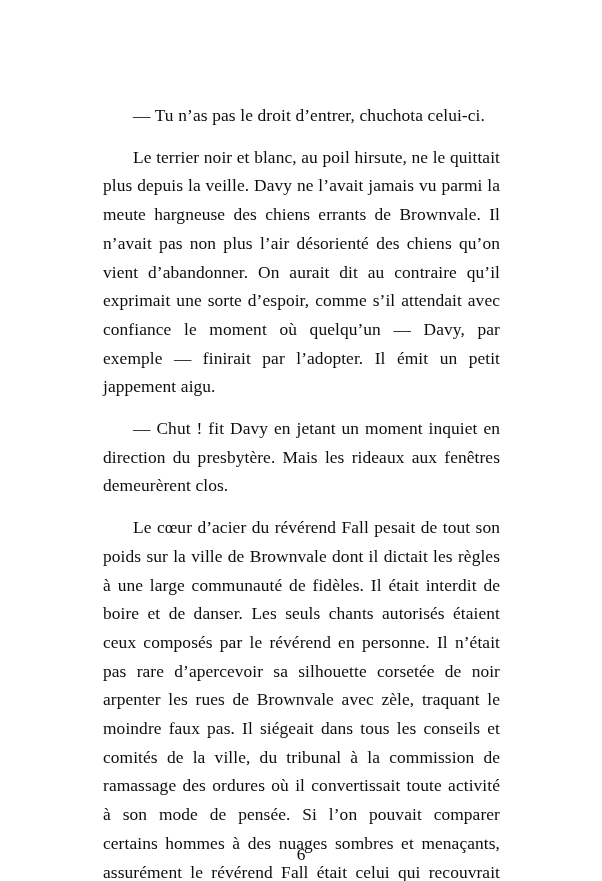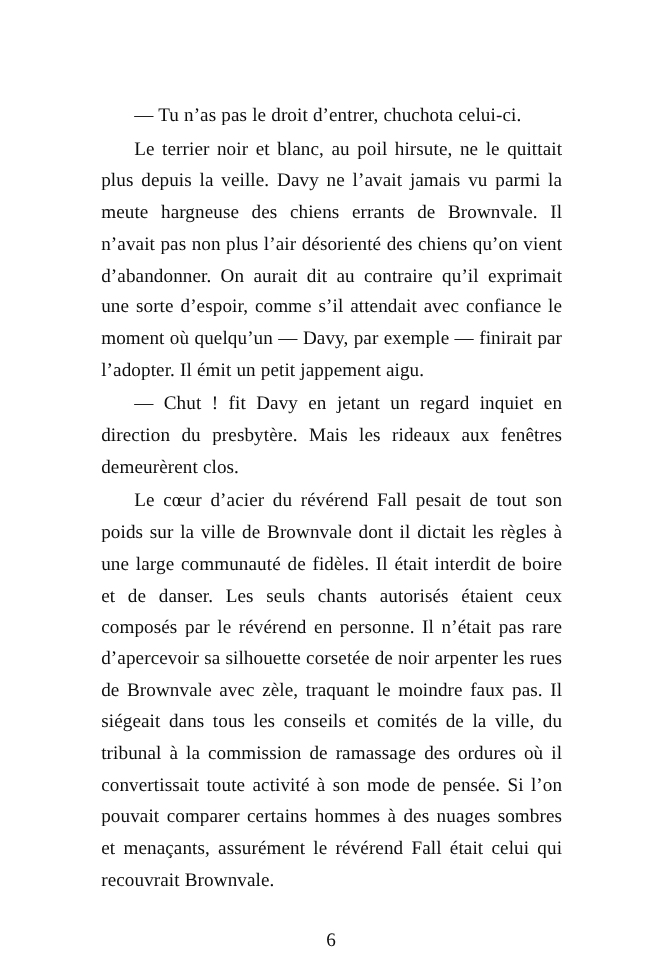--- a/index.html
+++ b/index.html
@@ -20,21 +20,21 @@
     overflow: hidden;
     box-sizing: border-box;
   }
   .text-block {
     position: absolute;
     left: 90px;
     top: 88px;
     width: 423px;
   }
   .para {
-    margin: 2px;
+    margin: 13px;
     font-size: 17.4px;
     line-height: 28.7px;
     text-align: justify;
     text-justify: inter-word;
     text-indent: 30px;
     hyphens: none;
     -webkit-hyphens: none;
     word-spacing: 0.01em;
     letter-spacing: 0.005em;
   }
@@ -53,19 +53,19 @@
   }
 </style>
 </head>
 <body>
 
 <div class="page">
 
   <div class="text-block">
     <p class="para last-line-left">— Tu n’as pas le droit d’entrer, chuchota celui-ci.</p>
     <p class="para last-line-left">Le terrier noir et blanc, au poil hirsute, ne le quittait plus depuis la veille. Davy ne l’avait jamais vu parmi la meute hargneuse des chiens errants de Brownvale. Il n’avait pas non plus l’air désorienté des chiens qu’on vient d’abandonner. On aurait dit au contraire qu’il exprimait une sorte d’espoir, comme s’il attendait avec confiance le moment où quelqu’un — Davy, par exemple — finirait par l’adopter. Il émit un petit jappement aigu.</p>
-    <p class="para last-line-left">— Chut ! fit Davy en jetant un regard inquiet en direction du presbytère. Mais les rideaux aux fenêtres demeurèrent clos.</p>
+    <p class="para last-line-left">— Chut ! fit Davy en jetant un moment inquiet en direction du presbytère. Mais les rideaux aux fenêtres demeurèrent clos.</p>
     <p class="para last-line-left">Le cœur d’acier du révérend Fall pesait de tout son poids sur la ville de Brownvale dont il dictait les règles à une large communauté de fidèles. Il était interdit de boire et de danser. Les seuls chants autorisés étaient ceux composés par le révérend en personne. Il n’était pas rare d’apercevoir sa silhouette corsetée de noir arpenter les rues de Brownvale avec zèle, traquant le moindre faux pas. Il siégeait dans tous les conseils et comités de la ville, du tribunal à la commission de ramassage des ordures où il convertissait toute activité à son mode de pensée. Si l’on pouvait comparer certains hommes à des nuages sombres et menaçants, assurément le révérend Fall était celui qui recouvrait Brownvale.</p>
   </div>
 
   <div class="page-number">6</div>
 
 </div>
 
 </body></html>

